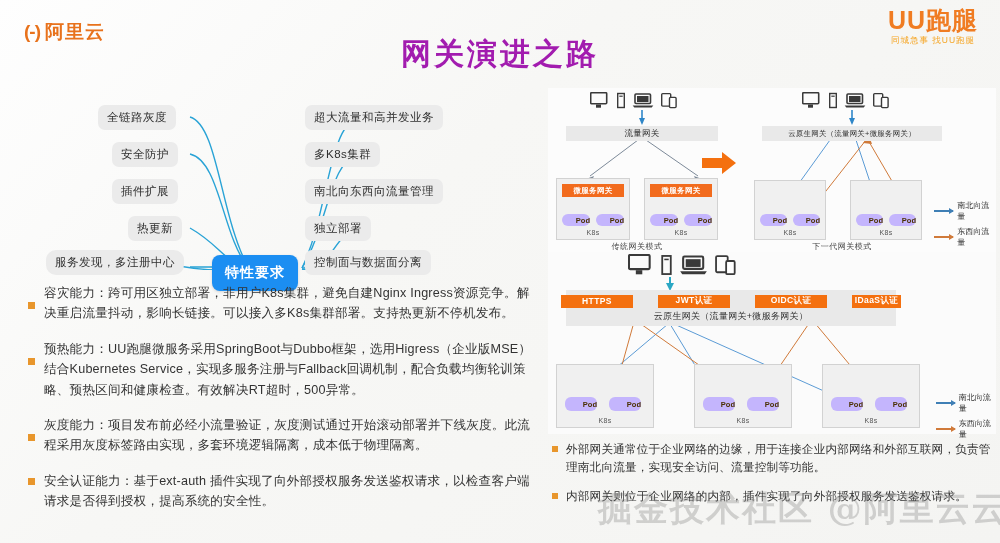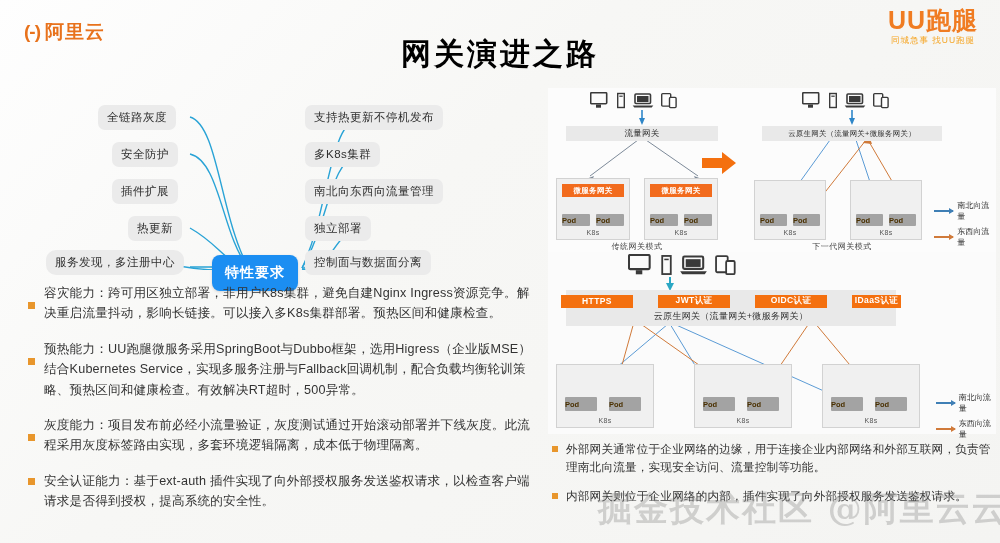--- a/index.html
+++ b/index.html
@@ -14,21 +14,21 @@
   
   .logo-al{position:absolute;left:24px;top:19px;display:flex;align-items:center;gap:5px;}
   .logo-al .mark{font-size:19px;color:#e8721c;letter-spacing:-1px;font-weight:700;}
   .logo-al .word{font-size:19px;color:#e8721c;font-weight:700;letter-spacing:1px;}
   .logo-uu{position:absolute;right:22px;top:8px;text-align:center;line-height:1;}
   .logo-uu .uu-main{font-size:25px;font-weight:700;color:#f07c22;letter-spacing:1px;}
   .logo-uu .uu-sub{font-size:8.5px;color:#f5a524;letter-spacing:1px;margin-top:3px;}
 
   .page-title{
     position:absolute;left:0;right:0;top:34px;text-align:center;
-    font-size:30px;font-weight:700;color:#000000;letter-spacing:3px;
+    font-size:30px;font-weight:700;color:#a21caf;letter-spacing:3px;
     font-family:"DejaVu Serif","Liberation Serif",serif;
   }
 
   
   .mindmap{position:absolute;left:40px;top:95px;width:480px;height:175px;}
   .mm-svg{position:absolute;left:0;top:0;}
   .mm-node{
     position:absolute;background:#ebebeb;border-radius:7px;
     font-size:11.5px;color:#2f2f2f;padding:5px 9px;white-space:nowrap;
     letter-spacing:.5px;
@@ -58,23 +58,23 @@
     position:absolute;background:#e9e9e9;display:flex;align-items:center;
     justify-content:center;font-size:8.5px;color:#333;letter-spacing:.3px;
     text-align:center;
   }
   .k8box{position:absolute;background:#f0f0f0;border:1px solid #d2d2d2;}
   .k8label{
     position:absolute;bottom:3px;left:0;right:0;text-align:center;
     font-size:7px;color:#555;letter-spacing:.3px;
   }
   .pod{
-    position:absolute;background:#a3a3a3;color:#4a3000;font-size:7.5px;
-    font-weight:700;display:flex;align-items:center;justify-content:flex-start;
-    border-radius:1px;
+    position:absolute;background:#c4b5fd;color:#4a3000;font-size:7.5px;
+    font-weight:700;display:flex;align-items:center;justify-content:flex-end;
+    border-radius:6px;
   }
   .msgw{
     position:absolute;background:#f26b1d;color:#fff;font-size:7.5px;
     font-weight:700;display:flex;align-items:center;justify-content:center;
     letter-spacing:.3px;
   }
   .cap{
     position:absolute;font-size:8px;color:#444;text-align:center;
     letter-spacing:.5px;
   }
@@ -147,33 +147,33 @@
         <polygon points="264,172 274,168 274,177"></polygon>
       </g>
     </svg>
 
     <div class="mm-node" style="left:58px;top:10px;"><span>全链路灰度</span></div>
     <div class="mm-node" style="left:72px;top:47px;"><span>安全防护</span></div>
     <div class="mm-node" style="left:72px;top:84px;"><span>插件扩展</span></div>
     <div class="mm-node" style="left:88px;top:121px;"><span>热更新</span></div>
     <div class="mm-node" style="left:6px;top:155px;border-radius:10px;"><span>服务发现，多注册中心</span></div>
 
-    <div class="mm-node" style="left:265px;top:10px;"><span>支持热更新不停机发布</span></div>
+    <div class="mm-node" style="left:265px;top:10px;"><span>超大流量和高并发业务</span></div>
     <div class="mm-node" style="left:265px;top:47px;"><span>多K8s集群</span></div>
     <div class="mm-node" style="left:265px;top:84px;"><span>南北向东西向流量管理</span></div>
     <div class="mm-node" style="left:265px;top:121px;"><span>独立部署</span></div>
     <div class="mm-node" style="left:265px;top:155px;"><span>控制面与数据面分离</span></div>
 
     <div class="mm-center"><span>特性要求</span></div>
   </div>
 
   <div class="bullets">
     <div class="bullet">
       <span class="sq"></span>
-      <span class="tx">容灾能力：跨可用区独立部署，非用户K8s集群，避免自建Nginx Ingress资源竞争。解决重启流量抖动，影响长链接。可以接入多K8s集群部署。预热区间和健康检查。</span>
+      <span class="tx">容灾能力：跨可用区独立部署，非用户K8s集群，避免自建Nginx Ingress资源竞争。解决重启流量抖动，影响长链接。可以接入多K8s集群部署。支持热更新不停机发布。</span>
     </div>
     <div class="bullet">
       <span class="sq"></span>
       <span class="tx">预热能力：UU跑腿微服务采用SpringBoot与Dubbo框架，选用Higress（企业版MSE）结合Kubernetes Service，实现多服务注册与Fallback回调机制，配合负载均衡轮训策略、预热区间和健康检查。有效解决RT超时，500异常。</span>
     </div>
     <div class="bullet">
       <span class="sq"></span>
       <span class="tx">灰度能力：项目发布前必经小流量验证，灰度测试通过开始滚动部署并下线灰度。此流程采用灰度标签路由实现，多套环境逻辑隔离，成本低于物理隔离。</span>
     </div>
     <div class="bullet">

